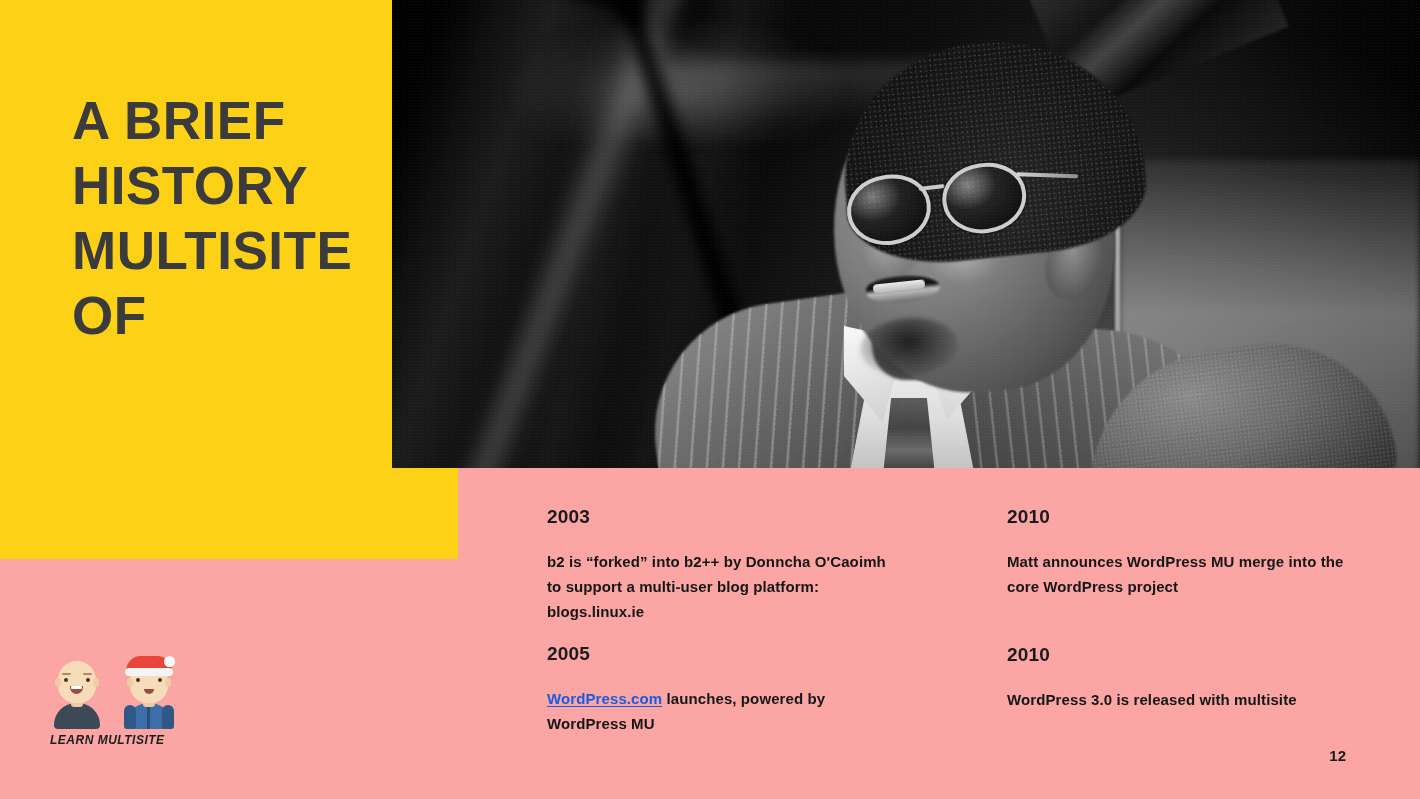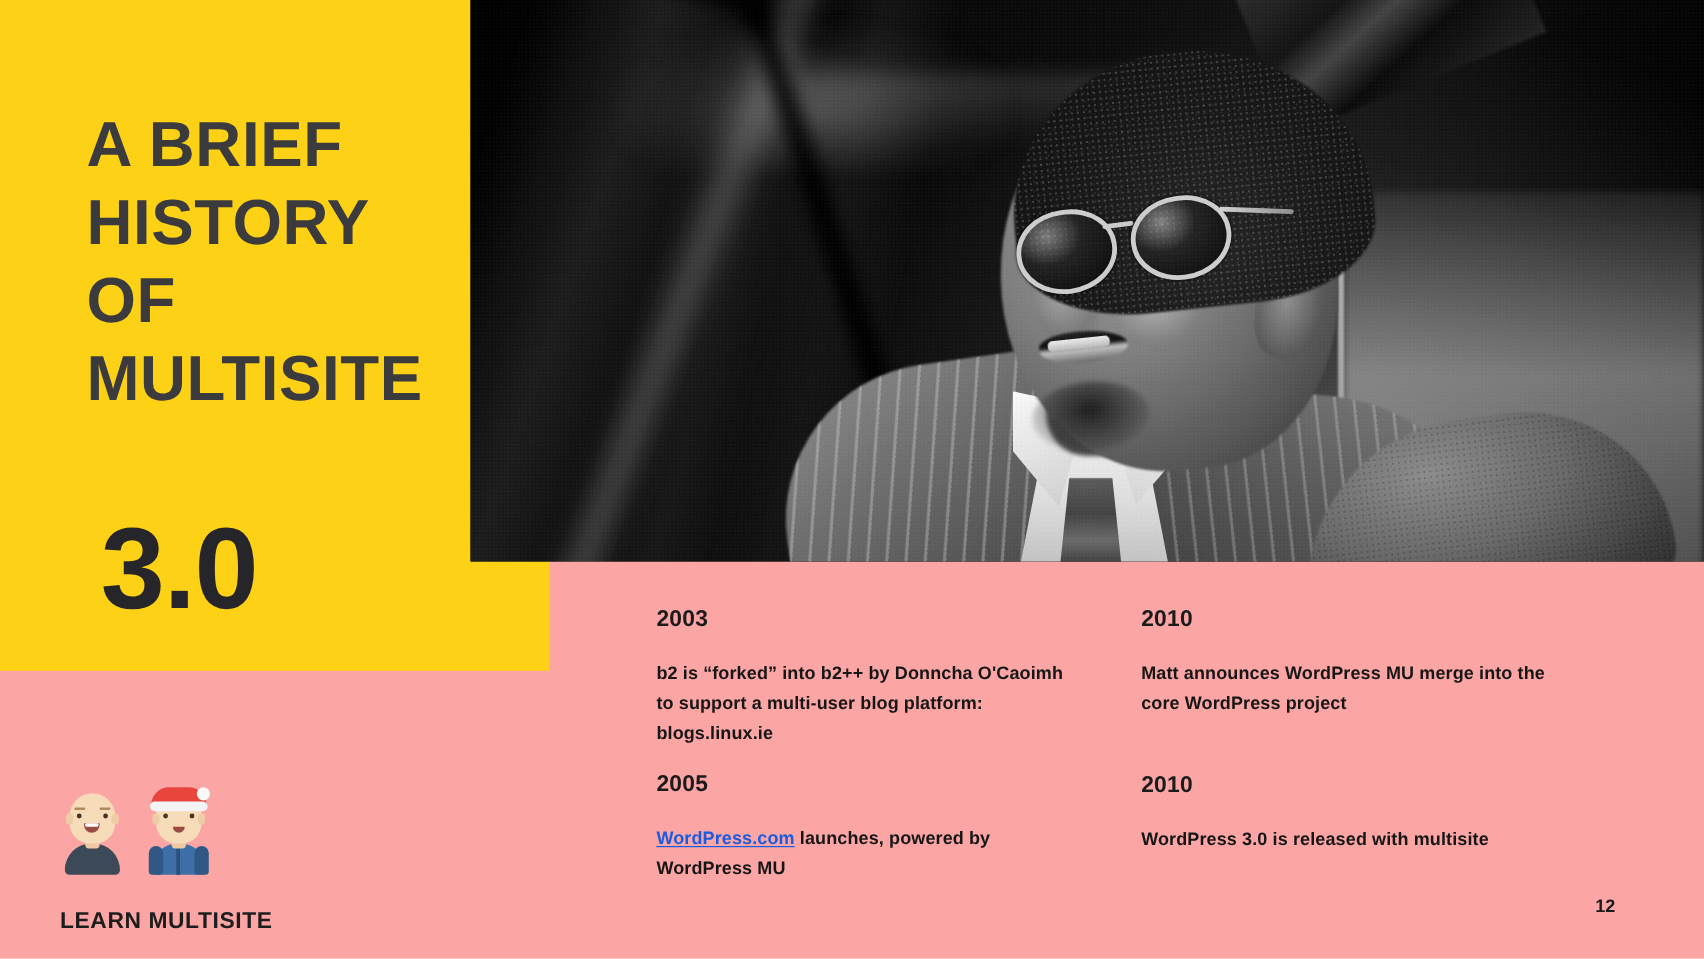--- a/index.html
+++ b/index.html
@@ -381,21 +381,21 @@
   }
 
   
   .timeline {
     position: absolute;
     left: 547px;
     top: 505px;
     width: 820px;
     z-index: 4;
     display: flex;
-    gap: 54px;
+    gap: 110px;
   }
   .tl-col { width: 350px; }
   .tl-year {
     font-family: "Liberation Sans", sans-serif;
     font-weight: bold;
     font-size: 19px;
     line-height: 24px;
     color: #1b1b1b;
     letter-spacing: 0.2px;
   }
@@ -499,27 +499,28 @@
     width: 48px; height: 8px;
     background: #f4f4f4;
     border-radius: 5px;
   }
   .av-hat-pom {
     position: absolute; right: 1px; bottom: 62px;
     width: 11px; height: 11px;
     background: #f9f9f9; border-radius: 50%;
   }
   .logo-text {
-    margin-top: 28px;
+    margin-top: 4px;
     font-family: "Liberation Sans", sans-serif;
     font-weight: bold;
-    font-size: 19px;
+    font-size: 12px;
     letter-spacing: 0.5px;
     color: #1d1d1d;
     text-transform: uppercase;
+    font-style: italic;
   }
 
   
   .page-number {
     position: absolute;
     right: 74px;
     bottom: 35px;
     font-family: "Liberation Sans", sans-serif;
     font-weight: bold;
     font-size: 15px;
@@ -579,24 +580,23 @@
           <div class="temple"></div>
         </div>
       </div>
       <div class="grain"></div>
     </div>
   </div>
 
   <div class="title-block">
     <div class="title-line">A BRIEF</div>
     <div class="title-line">HISTORY</div>
+    <div class="title-line">MULTISITE</div>
     <div class="title-line">OF</div>
-    <div class="title-line">MULTISITE</div>
   </div>
-  <div class="version-number">3.0</div>
 
   <div class="timeline">
 
     <div class="tl-col">
       <div class="tl-entry">
         <div class="tl-year">2003</div>
         <div class="gap-a"></div>
         <div class="tl-body">b2 is “forked” into b2++ by Donncha O'Caoimh to support a multi-user blog platform: blogs.linux.ie</div>
       </div>
       <div class="tl-entry">

